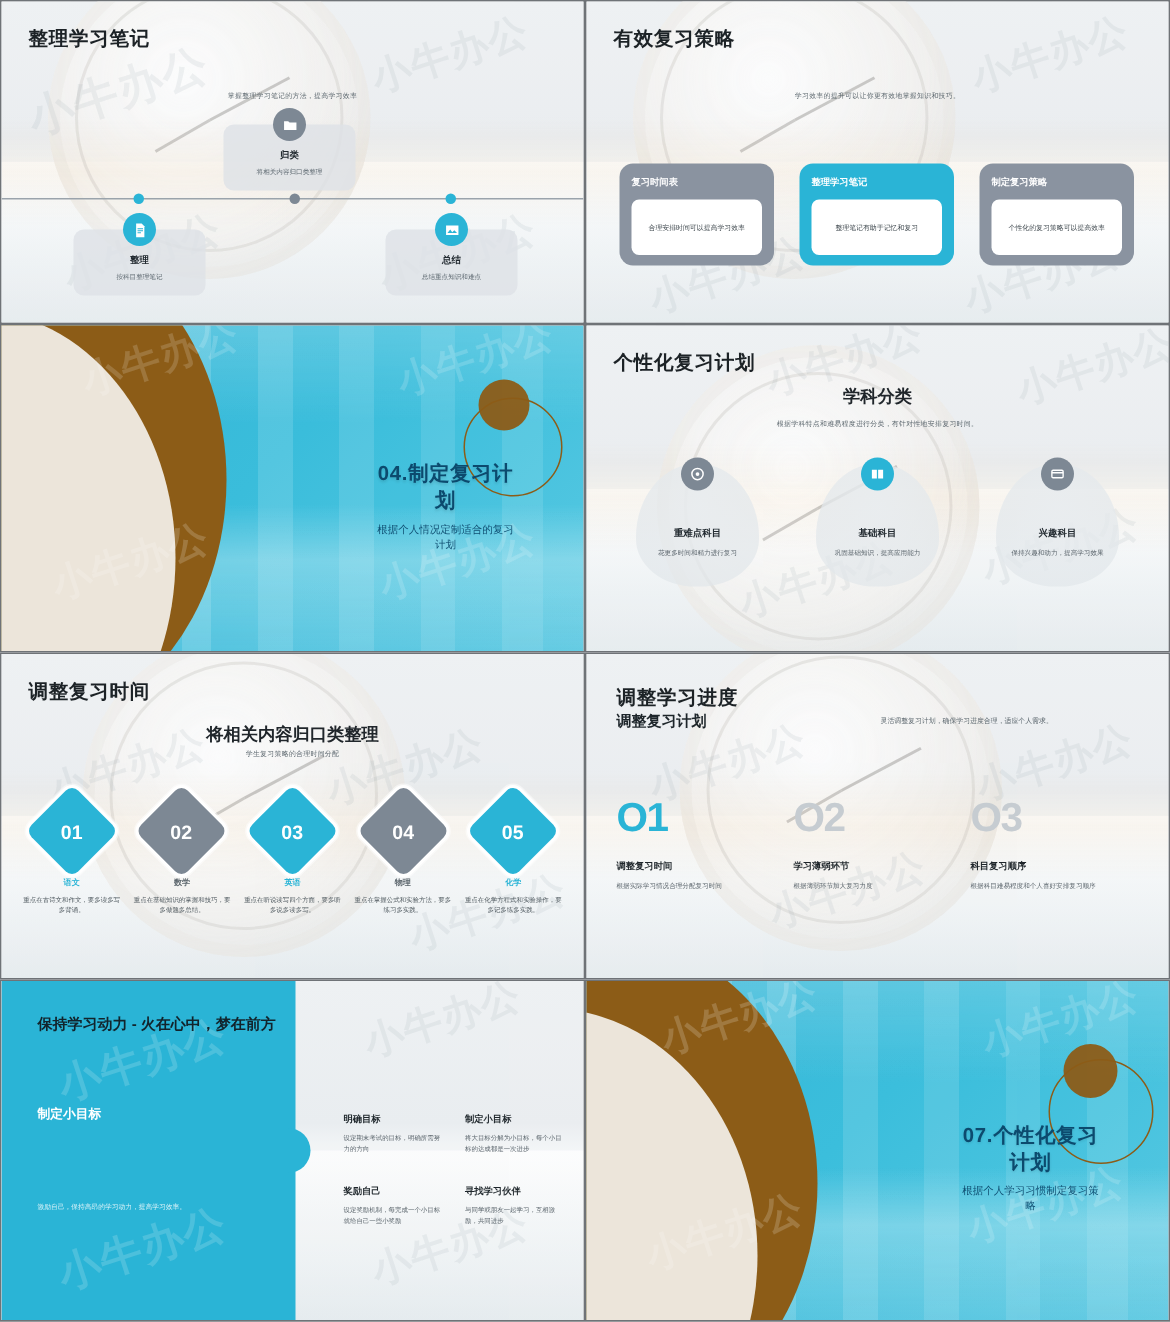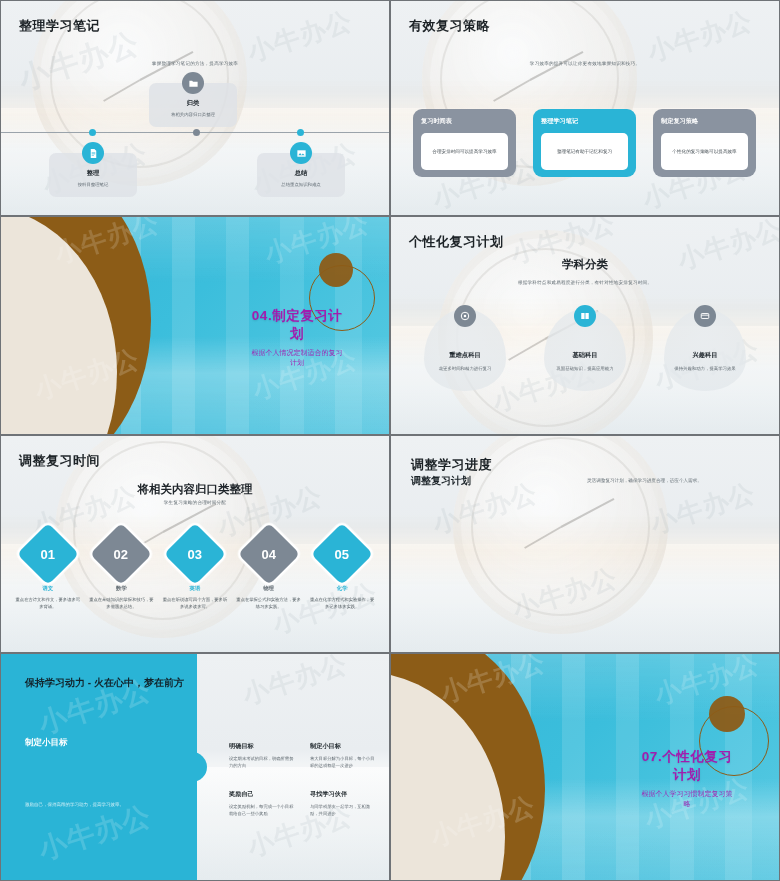--- a/index.html
+++ b/index.html
@@ -148,21 +148,21 @@
     width:66px; height:66px; border-radius:50%;
     border:1px solid #8c5c17;
   }
   .sec-ring2 {
     position:absolute; right:36px; top:36px;
     width:34px; height:34px; border-radius:50%;
     background:#8c5c17; opacity:.95;
   }
   .sec-t {
     position:absolute; left:50%; transform:translateX(-50%);
-    text-align:center; color:#a21caf;margin-left:46px;
+    text-align:center; color:#0c4a6e;margin-left:46px;
   }
   .sec-t .big { font-size:13.5px; font-weight:700; letter-spacing:.5px; text-shadow:0 1px 2px rgba(0,0,0,.12); }
   .sec-t .sml { font-size:7px; margin-top:5px; opacity:.95; }
   
   .dia-wrap { position:absolute; left:0; right:0; top:96px; display:flex; justify-content:space-around; padding:0 10px; }
   .dia-col { width:66px; text-align:center; }
   .dia {
     width:44px; height:44px; margin:0 auto; transform:rotate(45deg);
     border-radius:6px; display:flex; align-items:center; justify-content:center;
     box-shadow:0 0 0 2px #fff, 0 0 0 3px rgba(255,255,255,.5);
@@ -437,20 +437,37 @@
       <div class="bg-warm"></div>
     </div>
     <div class="wm" style="left:40px;top:55px;font-size:26px;transform:rotate(-18deg);">小牛办公</div>
     <div class="wm" style="left:258px;top:55px;font-size:26px;transform:rotate(-18deg);">小牛办公</div>
     <div class="wm" style="left:120px;top:140px;font-size:26px;transform:rotate(-18deg);">小牛办公</div>
 
     <div class="stitle" style="left:20px;top:20px;">调整学习进度</div>
     <div style="position:absolute;left:20px;top:38px;font-size:10px;font-weight:700;color:#1d252a;">调整复习计划</div>
     <div style="position:absolute;left:196px;top:42px;width:180px;font-size:4.6px;color:#5d686f;">灵活调整复习计划，确保学习进度合理，适应个人需求。</div>
 
+    <div class="num-row">
+      <div class="num-col">
+        <div class="num-big" style="color:#2AB4D6;">O1</div>
+        <div class="num-h">调整复习时间</div>
+        <div class="num-d">根据实际学习情况合理分配复习时间</div>
+      </div>
+      <div class="num-col">
+        <div class="num-big" style="color:#C6CCD1;">O2</div>
+        <div class="num-h">学习薄弱环节</div>
+        <div class="num-d">根据薄弱环节加大复习力度</div>
+      </div>
+      <div class="num-col">
+        <div class="num-big" style="color:#C6CCD1;">O3</div>
+        <div class="num-h">科目复习顺序</div>
+        <div class="num-d">根据科目难易程度和个人喜好安排复习顺序</div>
+      </div>
+    </div>
   </div>
 
   <div class="slide">
     <div class="bg">
       <div class="bg-hall"></div>
     </div>
     <div class="sp-blue"></div>
     <div class="sp-knob"></div>
     <div class="wm" style="left:36px;top:34px;font-size:28px;transform:rotate(-18deg);color:rgba(255,255,255,.16);">小牛办公</div>
     <div class="wm" style="left:36px;top:160px;font-size:28px;transform:rotate(-18deg);color:rgba(255,255,255,.16);">小牛办公</div>

